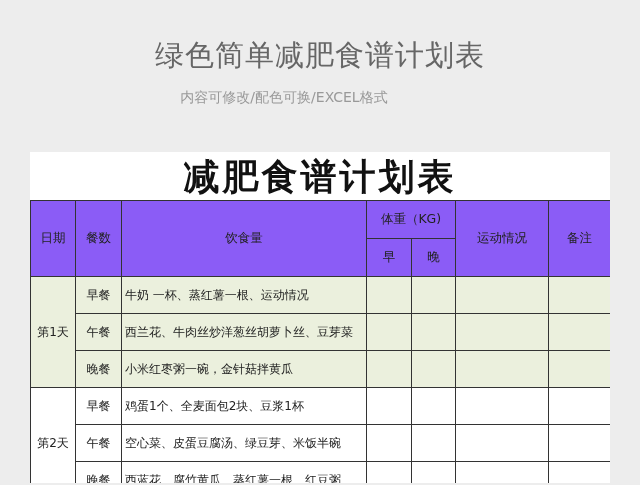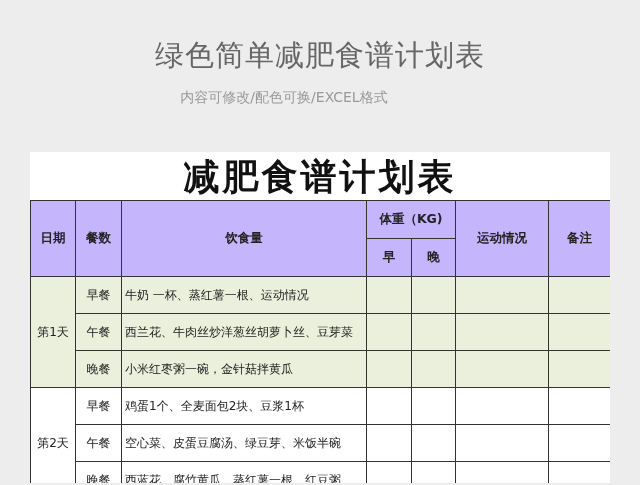--- a/index.html
+++ b/index.html
@@ -30,21 +30,21 @@
   table {
     position: absolute; left: 0; top: 48px;
     border-collapse: collapse; table-layout: fixed; width: 580px;
     font-size: 12px; color: #222;
   }
   td, th {
     border: 1.5px solid #333;
     padding: 0; text-align: center; vertical-align: middle;
     overflow: hidden; white-space: nowrap;
   }
-  th { background: #c4b5fd; font-weight: bold; font-size: 12.5px; }
+  th { background: #8b5cf6; font-weight: normal; font-size: 12.5px; }
   tr.hdr1 th { height: 37px; }
   tr.hdr2 th { height: 37px; }
   tr.row td { height: 36px; }
   tr.g1 td { background: #ebf0dd; }
   tr.g2 td { background: #ffffff; }
   td.food { text-align: left; padding-left: 3px; }
 </style>
 </head>
 <body>
 

